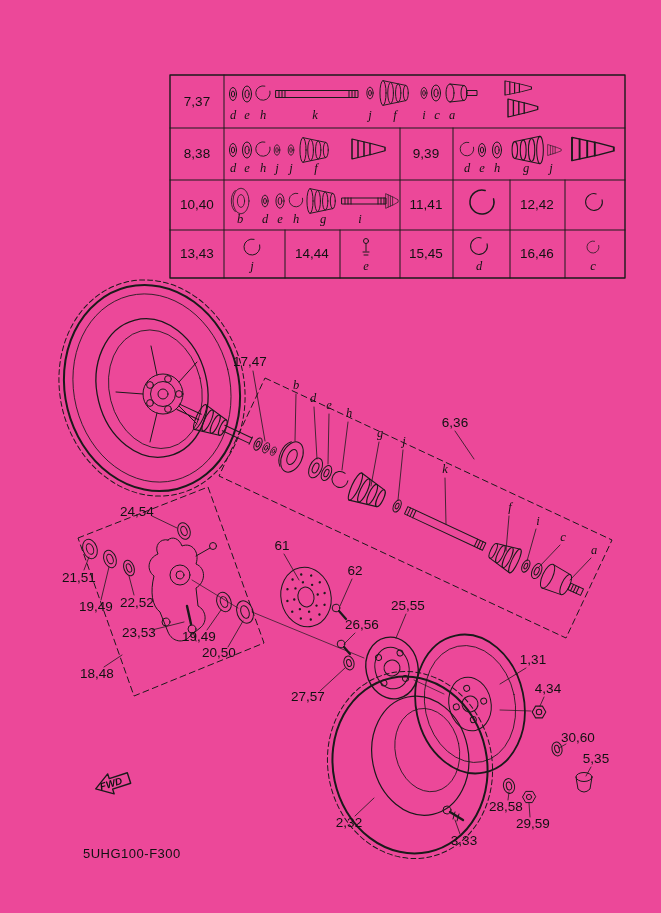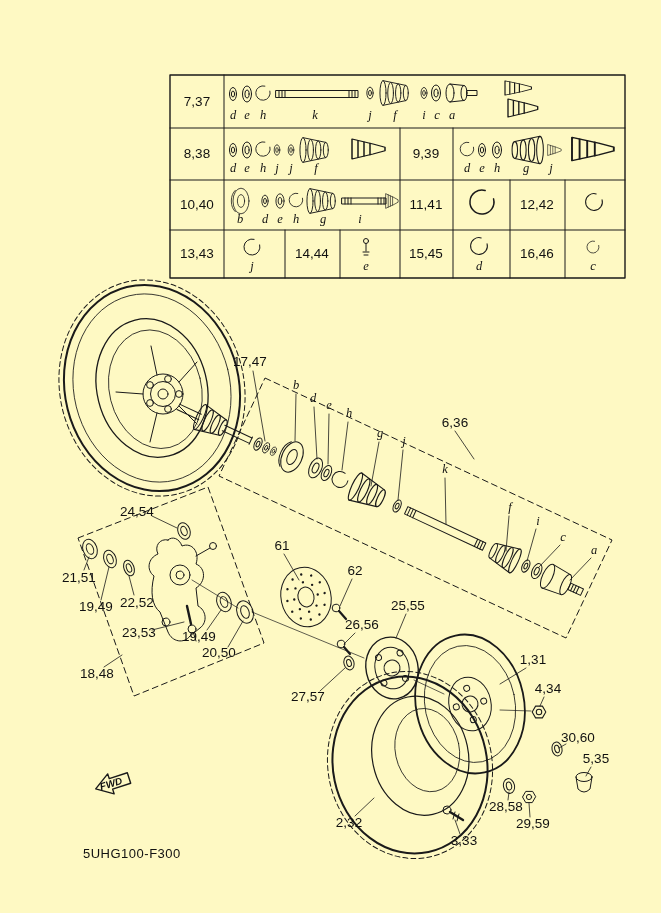--- a/index.html
+++ b/index.html
@@ -1,16 +1,16 @@
 <!DOCTYPE html>
 <html><head>
 <meta charset="utf-8">
 <style>
   html,body{margin:0;padding:0;background:#ffffff;}
-  .page{position:relative;width:661px;height:913px;background:#fef9c3;overflow:hidden;}
+  .page{position:relative;width:661px;height:913px;background:#ec4899;overflow:hidden;}
   svg{display:block;}
   .ln{stroke:#1a1a1a;stroke-width:1;fill:none;stroke-linecap:round;stroke-linejoin:round;}
   .w07{stroke-width:0.7;}
   .w08{stroke-width:0.8;}
   .w14{stroke-width:1.4;}
   .w2{stroke-width:2;}
   .dsh{stroke-dasharray:6 4;stroke-width:1;}
   .knob{stroke-dasharray:5 3;stroke-width:1;}
   text{font-family:"Liberation Sans",sans-serif;fill:#111111;stroke:none;}
   .lbl{font-size:13.5px;text-anchor:middle;}

